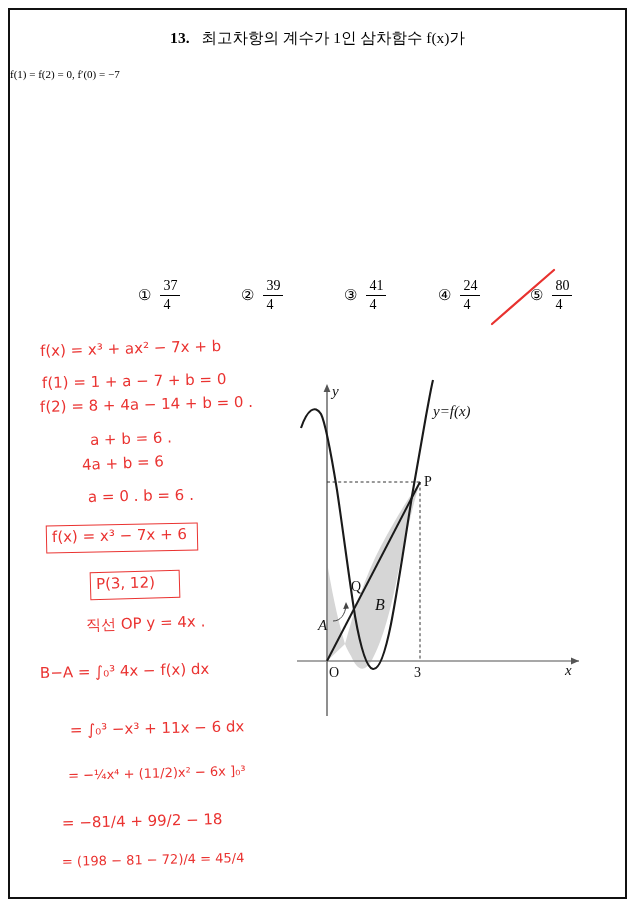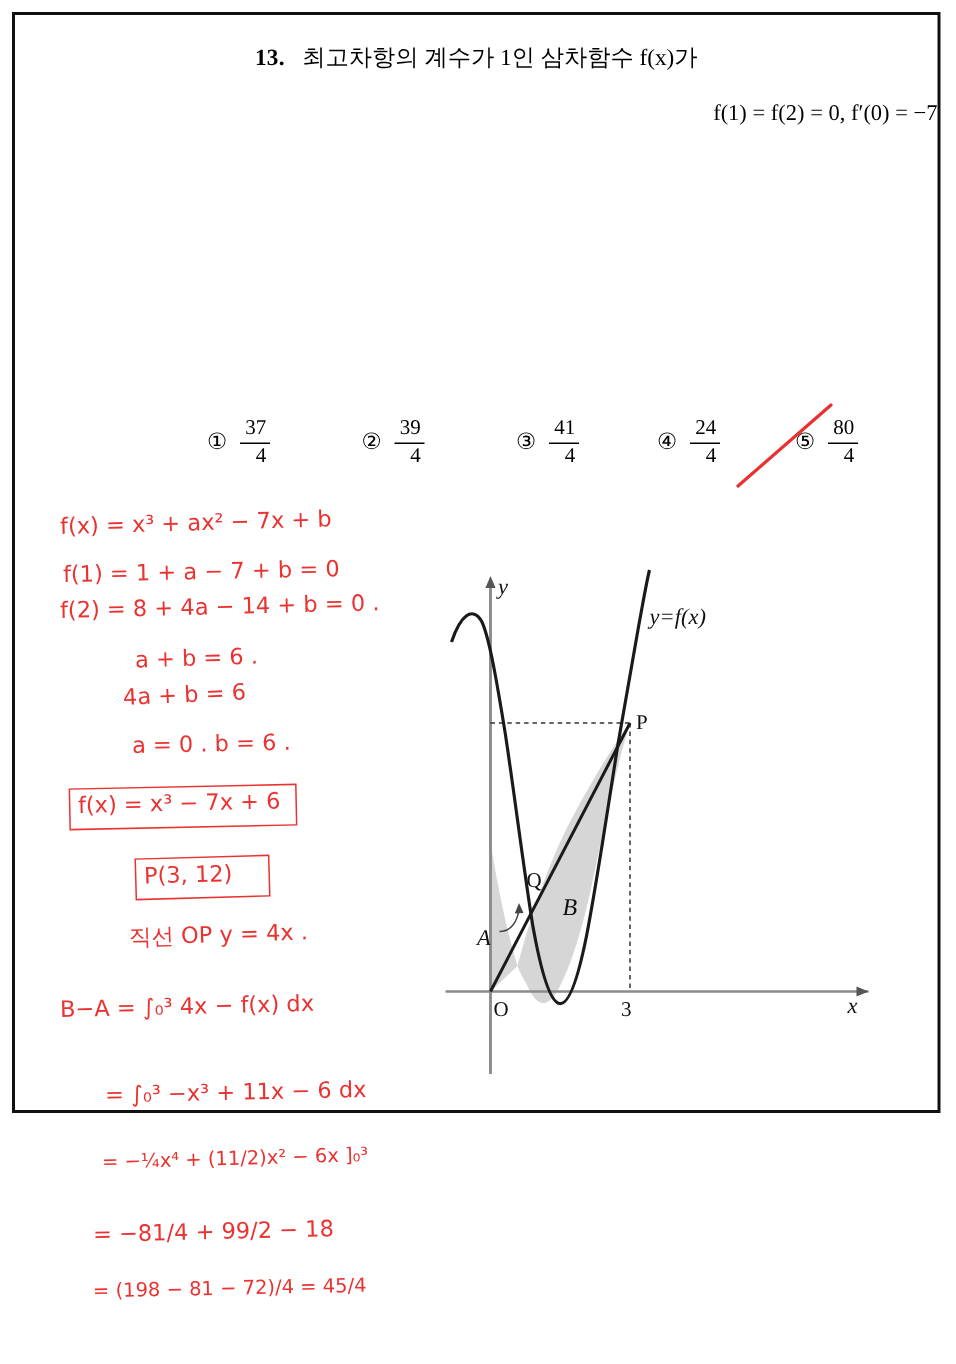--- a/index.html
+++ b/index.html
@@ -1,37 +1,37 @@
 <!DOCTYPE html>
 <html><head>
 <meta charset="utf-8">
 <style>
   html,body{margin:0;padding:0;background:#ffffff;}
   body{width:637px;height:909px;overflow:hidden;
        font-family:"Liberation Serif","DejaVu Serif",serif;color:#000;}
-  #page{position:absolute;left:8px;top:8px;width:619px;height:734px;
+  #page{position:absolute;left:8px;top:8px;width:619px;height:891px;
         border:2px solid #111;box-sizing:border-box;background:#fff;}
 
   
   .q-head{position:absolute;left:0;right:0;top:18px;text-align:center;
           font-size:15.5px;white-space:nowrap;}
   .q-num{font-weight:bold;font-size:15.5px;letter-spacing:.2px;}
 
-  .q-eq{position:absolute;left:0;right:0;top:58px;text-align:right;
-        font-size:15px;}
+  .q-eq{position:absolute;left:0;right:0;top:58px;text-align:left;
+        font-size:11px;}
 
   .q-body{position:absolute;left:138px;top:108px;width:430px;
           font-size:15.3px;line-height:25.5px;}
   .q-body div{white-space:nowrap;}
 
   
   .choices{position:absolute;left:128px;top:268px;width:440px;height:45px;}
   .choice{position:absolute;top:0;display:flex;align-items:center;gap:9px;}
   .cmark{font-size:15px;line-height:1;}
-  .frac{display:inline-block;text-align:right;font-size:14px;line-height:1.12;
+  .frac{display:inline-block;text-align:left;font-size:14px;line-height:1.12;
         font-family:"Liberation Serif","DejaVu Serif",serif;}
   .frac .num{display:block;padding:0 3px;}
   .frac .bar{display:block;border-top:1.3px solid #000;margin:1px 0;}
   .frac .den{display:block;padding:0 3px;}
   .ch1{left:0;} .ch2{left:103px;} .ch3{left:206px;}
   .ch4{left:300px;} .ch5{left:392px;}
 
   .slash5{position:absolute;left:476px;top:256px;width:74px;height:62px;
           pointer-events:none;}
 

